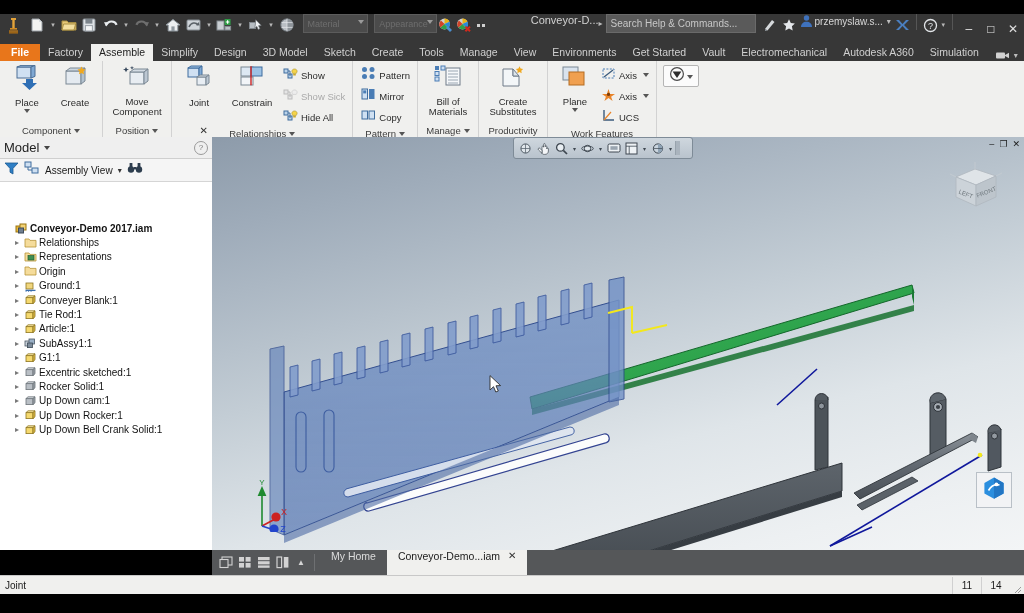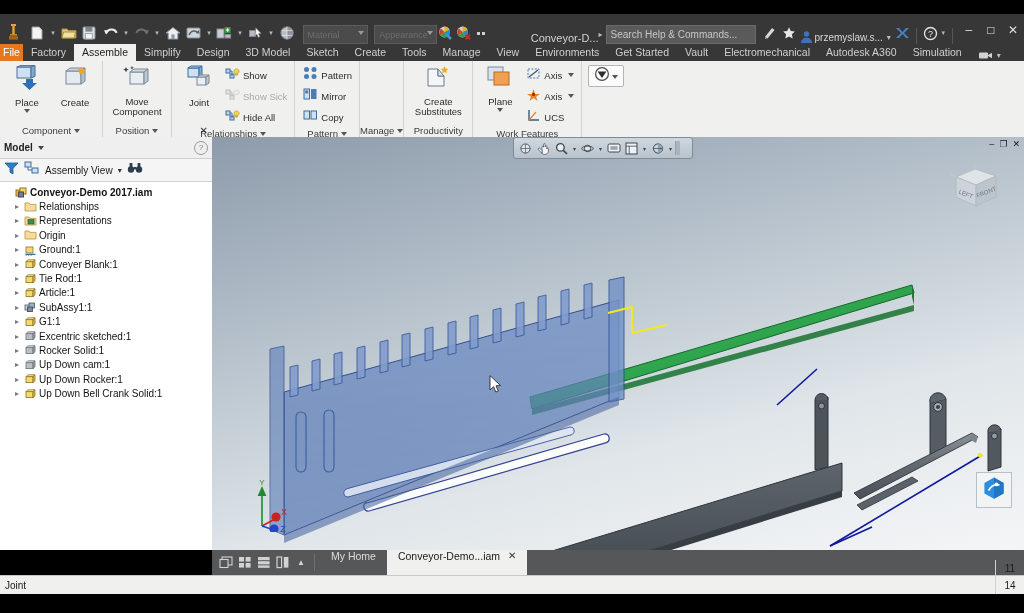--- a/index.html
+++ b/index.html
@@ -2,21 +2,21 @@
 <html><head>
 <meta charset="utf-8">
 <style>
   html,body{margin:0;padding:0;background:#000;}
   body{width:1024px;height:613px;overflow:hidden;
        font-family:"Liberation Sans","DejaVu Sans",sans-serif;}
   #app{position:relative;width:1024px;height:613px;background:#000;overflow:hidden;}
 
   
   .titlebar{position:absolute;left:0;top:14px;width:1024px;height:30px;
-            background:#373737;display:flex;align-items:flex-end;}
+            background:#373737;display:flex;align-items:flex-start;}
   .ivt-logo{width:24px;height:24px;margin-left:4px;display:flex;align-items:center;justify-content:center;}
   .qat{display:flex;align-items:center;gap:1px;margin-left:4px;}
   .qbtn{width:20px;height:22px;display:flex;align-items:center;justify-content:center;
         border-radius:2px;}
   .qarrow{width:9px;height:22px;display:flex;align-items:center;justify-content:center;
           color:#b8b8b8;font-size:7px;}
   .matsel{width:78px;height:17px;background:#4b4b4b;border:1px solid #5c5c5c;
           margin-left:6px;display:flex;align-items:center;position:relative;}
   .matsel span{font-size:9px;color:#6e6e6e;padding-left:4px;
                overflow:hidden;white-space:nowrap;}
@@ -35,21 +35,21 @@
   .user .nm{margin-left:2px;}
   .user .dd{margin-left:4px;color:#bdbdbd;font-size:8px;}
   .tb-sep{width:1px;height:16px;background:#565656;margin:0 5px;}
   .wbtn{width:27px;height:29px;display:flex;align-items:center;justify-content:center;
         color:#e0e0e0;font-size:12px;}
 
   
   .ribbon-tabs{position:absolute;left:0;top:44px;width:1024px;height:17px;
                background:#373737;display:flex;align-items:flex-end;font-size:10.5px;}
   .rtab{height:17px;line-height:17px;padding:0 8px;color:#d0d0d0;white-space:nowrap;}
-  .rtab.file{background:#e8761b;color:#fff;font-weight:normal;padding:0 3px;}
+  .rtab.file{background:#e8761b;color:#fff;font-weight:bold;padding:0 11px;}
   .rtab.active{background:#f0f0ee;color:#222;}
   .cam-tab{display:flex;align-items:center;margin-left:8px;}
 
   
   .ribbon{position:absolute;left:0;top:61px;width:1024px;height:76px;
           background:#f0f0ee;border-bottom:1px solid #a9a9a9;display:flex;}
   .rpanel{position:relative;height:76px;display:flex;flex-direction:column;
           border-right:1px solid #d2d2d2;}
   .rpanel-body{flex:1 1 auto;display:flex;align-items:flex-start;padding:2px 3px 0 3px;}
   .rpanel-title{height:13px;line-height:13px;text-align:center;font-size:9.5px;
@@ -71,30 +71,30 @@
            border-top:4px solid #555;margin-left:3px;}
   .appear-panel{display:flex;align-items:center;padding:4px 6px 0 6px;}
   .appear-btn{width:34px;height:20px;background:#fbfbfb;border:1px solid #b5b5b5;
               border-radius:2px;display:flex;align-items:center;justify-content:center;gap:2px;}
 
   
   .browser{position:absolute;left:0;top:137px;width:212px;height:413px;
            background:#ffffff;border-right:1px solid #9a9a9a;}
   .browser-hdr{height:21px;background:#efefef;border-bottom:1px solid #cfcfcf;
                display:flex;align-items:center;padding:0 4px;position:relative;}
-  .browser-hdr .t{font-size:10px;color:#222;font-weight:bold;}
+  .browser-hdr .t{font-size:13px;color:#222;}
   .browser-hdr .dd{margin-left:5px;width:0;height:0;border-left:3px solid transparent;
                    border-right:3px solid transparent;border-top:4px solid #444;}
   .help-ic{position:absolute;right:4px;top:4px;width:12px;height:12px;border-radius:50%;
            border:1px solid #9a9a9a;color:#7a7a7a;font-size:8px;line-height:11px;text-align:center;}
   .browser-close{position:absolute;right:4px;top:-12px;font-size:10px;color:#333;}
   .browser-tools{height:22px;background:#f5f5f5;border-bottom:1px solid #d5d5d5;
                  display:flex;align-items:center;padding:0 4px;gap:5px;}
   .avlabel{font-size:10px;color:#1a1a1a;}
-  .tree{padding:3px 0 0 3px;overflow:hidden;height:365px;}
+  .tree{padding:3px 0 0 3px;overflow:hidden;height:365px;margin-top:36px;}
   .tnode{display:flex;align-items:center;height:14.4px;white-space:nowrap;}
   .texp{width:12px;text-align:center;font-size:8px;color:#777;}
   .ticon{width:15px;display:flex;align-items:center;justify-content:center;}
   .tlabel{font-size:10px;color:#121212;margin-left:1px;}
   .tnode.root .tlabel{font-weight:bold;}
   .tnode.root{margin-left:-1px;}
   .tnode.child{margin-left:8px;}
 
   
   .viewport{position:absolute;left:212px;top:137px;width:812px;height:413px;overflow:hidden;
@@ -124,21 +124,21 @@
   .dsep{width:1px;height:17px;background:#6e7072;margin:0 5px;}
   .dtab{height:25px;padding:0 11px;display:flex;align-items:flex-start;
         font-size:10.5px;color:#dcdcdc;}
   .dtab.active{background:#f0f0ee;color:#1a1a1a;}
   .dtab .x{margin-left:8px;font-size:10px;color:#333;}
 
   
   .statusbar{position:absolute;left:0;top:575px;width:1024px;height:19px;
              background:#f0f0ee;border-top:1px solid #c8c8c8;display:flex;align-items:center;}
   .status-text{font-size:10px;color:#1b1b1b;padding-left:5px;}
-  .status-right{margin-left:auto;display:flex;align-items:center;flex-direction:column;}
+  .status-right{margin-left:auto;display:flex;align-items:center;}
   .status-cell{width:28px;text-align:center;font-size:10px;color:#1b1b1b;
                border-left:1px solid #d0d0d0;height:17px;line-height:17px;}
   .grip{width:12px;height:17px;display:flex;align-items:flex-end;justify-content:flex-end;padding-right:2px;}
   .black-top{position:absolute;left:0;top:0;width:1024px;height:14px;background:#000;}
   .black-bot{position:absolute;left:0;top:594px;width:1024px;height:19px;background:#000;}
 </style>
 </head>
 <body>
 
 <div id="app">
@@ -406,20 +406,31 @@
             <svg width="30" height="27" viewBox="0 0 30 27">
                 <rect x="4" y="3" width="11" height="9" fill="#cfe0f2" stroke="#3f6d9e"></rect>
                 <path d="M4 3l3-2h11l-3 2z" fill="#a4c6e6" stroke="#3f6d9e"></path>
                 <path d="M15 3l3-2v9l-3 2z" fill="#80aad5" stroke="#3f6d9e"></path>
                 <rect x="13" y="12" width="9" height="8" fill="#e8eef4" stroke="#7b8894"></rect>
                 <path d="M13 12l3-2h9l-3 2z" fill="#d3dce5" stroke="#7b8894"></path>
                 <path d="M22 12l3-2v8l-3 2z" fill="#bdc9d5" stroke="#7b8894"></path>
               </svg>
           </span>
           <span class="lbl">Joint</span>
+        </div>
+        <div class="bigbtn w56">
+          <span>
+            <svg width="30" height="27" viewBox="0 0 30 27">
+                <rect x="4" y="2" width="12" height="9" fill="#dde8f3" stroke="#7b8894"></rect>
+                <rect x="14" y="2" width="11" height="9" fill="#9dc2e4" stroke="#3f6d9e"></rect>
+                <rect x="4" y="12" width="12" height="8" fill="#f2f5f8" stroke="#7b8894"></rect>
+                <path d="M14 1.2v19" stroke="#cc2222" stroke-width="1.4"></path>
+              </svg>
+          </span>
+          <span class="lbl">Constrain</span>
         </div>
         <div class="smallcol">
           <div class="smallbtn">
             <span>
               <svg width="15" height="13" viewBox="0 0 15 13">
                   <rect x="1" y="2" width="4" height="4" fill="#bcd4ea" stroke="#3f6d9e"></rect>
                   <rect x="5" y="7" width="4" height="4" fill="#bcd4ea" stroke="#3f6d9e"></rect>
                   <path d="M5 4h2v5" stroke="#3f6d9e" fill="none"></path>
                   <path d="M11.5 2c1.6 0 2.6 1 2.6 2.3 0 1-.6 1.4-.9 2.1h-3.4c-.3-.7-.9-1.1-.9-2.1C8.9 3 9.9 2 11.5 2z" fill="#f5d44a" stroke="#a98f22" stroke-width=".6"></path>
                   <rect x="10.2" y="7" width="2.6" height="1.5" fill="#c9a92c"></rect>
@@ -494,20 +505,34 @@
         </div>
       </div>
       <div class="rpanel-title">
         <span>Pattern</span>
         <span class="dd"></span>
       </div>
     </div>
 
     <div class="rpanel">
       <div class="rpanel-body">
+        <div class="bigbtn w52" style="width:52px">
+          <span>
+            <svg width="30" height="26" viewBox="0 0 30 26">
+                <rect x="2" y="1" width="4" height="4" fill="#4a7db5"></rect>
+                <rect x="8" y="1" width="4" height="4" fill="#cfe0f2" stroke="#4a7db5"></rect>
+                <rect x="2" y="6.5" width="4" height="4" fill="#cfe0f2" stroke="#4a7db5"></rect>
+                <rect x="2" y="12" width="4" height="4" fill="#cfe0f2" stroke="#4a7db5"></rect>
+                <rect x="13" y="3" width="14" height="17" fill="#f6f8fa" stroke="#6e7b88"></rect>
+                <path d="M15 6h10M15 9h10M15 12h10M15 15h10M15 18h10" stroke="#9aa6b2"></path>
+              </svg>
+          </span>
+          <span class="lbl" style="white-space:pre-line">Bill of
+Materials</span>
+        </div>
       </div>
       <div class="rpanel-title">
         <span>Manage</span>
         <span class="dd"></span>
       </div>
     </div>
 
     <div class="rpanel">
       <div class="rpanel-body" style="justify-content:center;">
         <div class="bigbtn w60">

